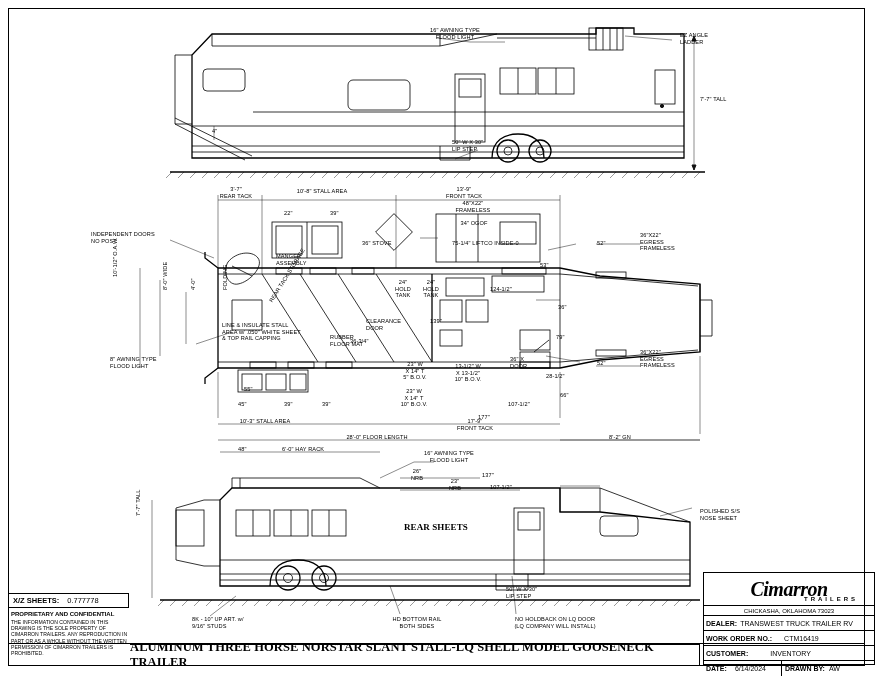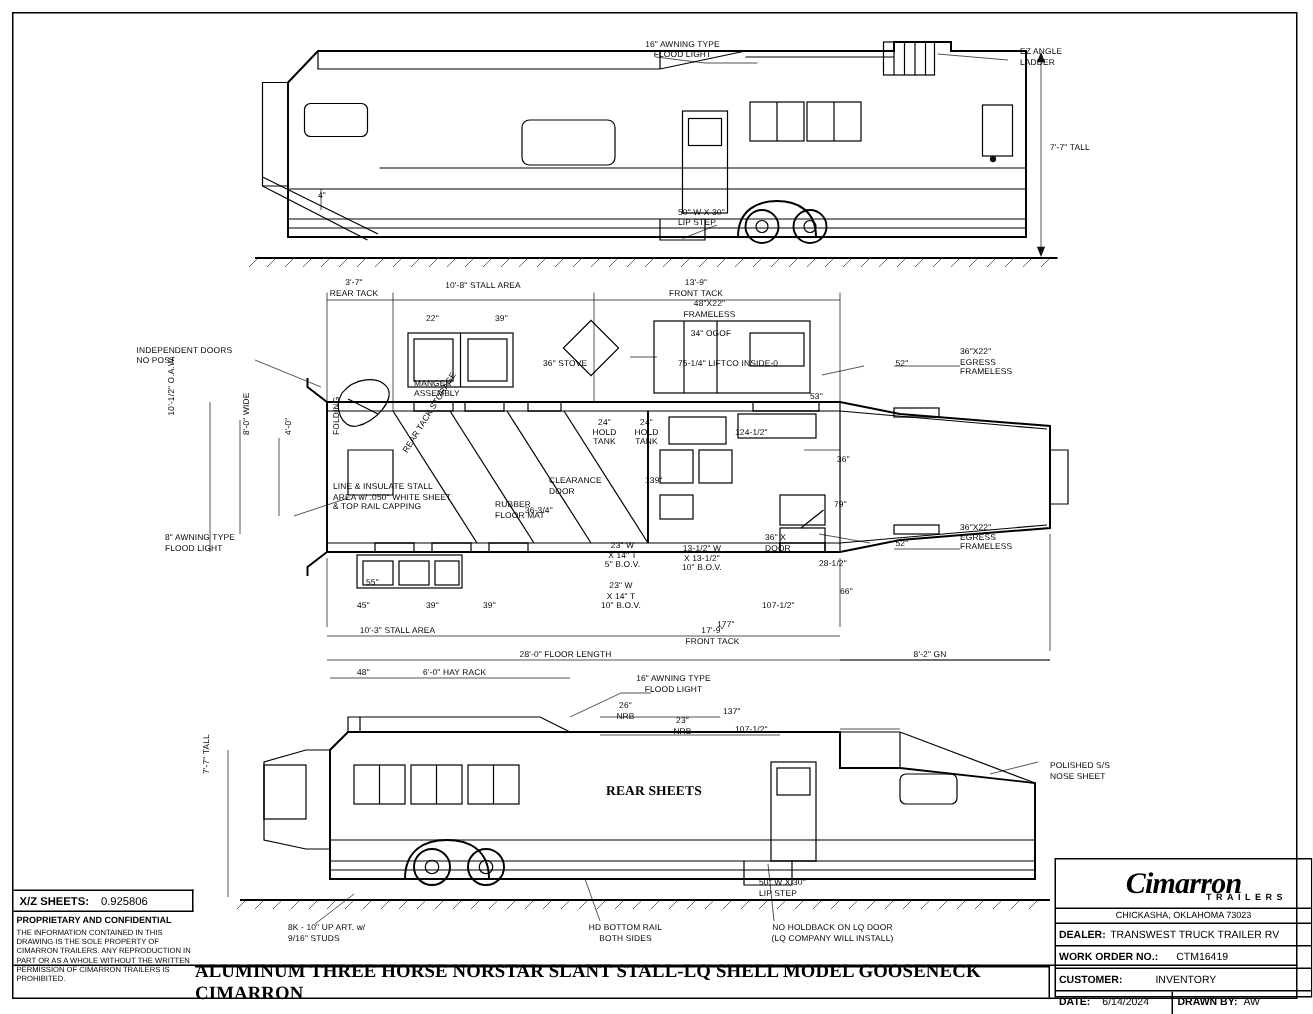--- a/index.html
+++ b/index.html
@@ -470,29 +470,29 @@
 9/16" STUDS</div>
   <div class="lbl c" style="left:382px;top:616px;width:70px;">HD BOTTOM RAIL
 BOTH SIDES</div>
   <div class="lbl c" style="left:500px;top:616px;width:110px;">NO HOLDBACK ON LQ DOOR
 (LQ COMPANY WILL INSTALL)</div>
   <div class="lbl" style="left:506px;top:586px;">50" W X 30"
 LIP STEP</div>
 
   <div id="xzbox">
     <span style="padding-left:4px;">X/Z SHEETS:</span>
-    <span style="padding-left:8px;font-weight:normal;">0.925806</span>
+    <span style="padding-left:8px;font-weight:normal;">0.777778</span>
   </div>
   <div id="propbox">
     <div class="h1">PROPRIETARY AND CONFIDENTIAL</div>
     <div class="p">THE INFORMATION CONTAINED IN THIS DRAWING IS THE SOLE PROPERTY OF CIMARRON TRAILERS.  ANY REPRODUCTION IN PART OR AS A WHOLE WITHOUT THE WRITTEN PERMISSION OF CIMARRON TRAILERS IS PROHIBITED.</div>
   </div>
 
   <div id="bottomline"></div>
-  <div id="maintitle">ALUMINUM THREE HORSE NORSTAR SLANT STALL-LQ SHELL MODEL GOOSENECK CIMARRON</div>
+  <div id="maintitle">ALUMINUM THREE HORSE NORSTAR SLANT STALL-LQ SHELL MODEL GOOSENECK TRAILER</div>
 
   <div id="titleblock">
     <div id="logo">
       <span class="word">Cimarron</span>
       <span class="sub">TRAILERS</span>
     </div>
     <div style="position:absolute;left:0;top:33px;width:100%;height:10px;border-bottom:1px solid #000;box-sizing:border-box;display:flex;align-items:center;justify-content:center;">
       <span style="font-size:6px;">CHICKASHA, OKLAHOMA 73023</span>
     </div>
     <div class="tbrow" style="top:43px;">

